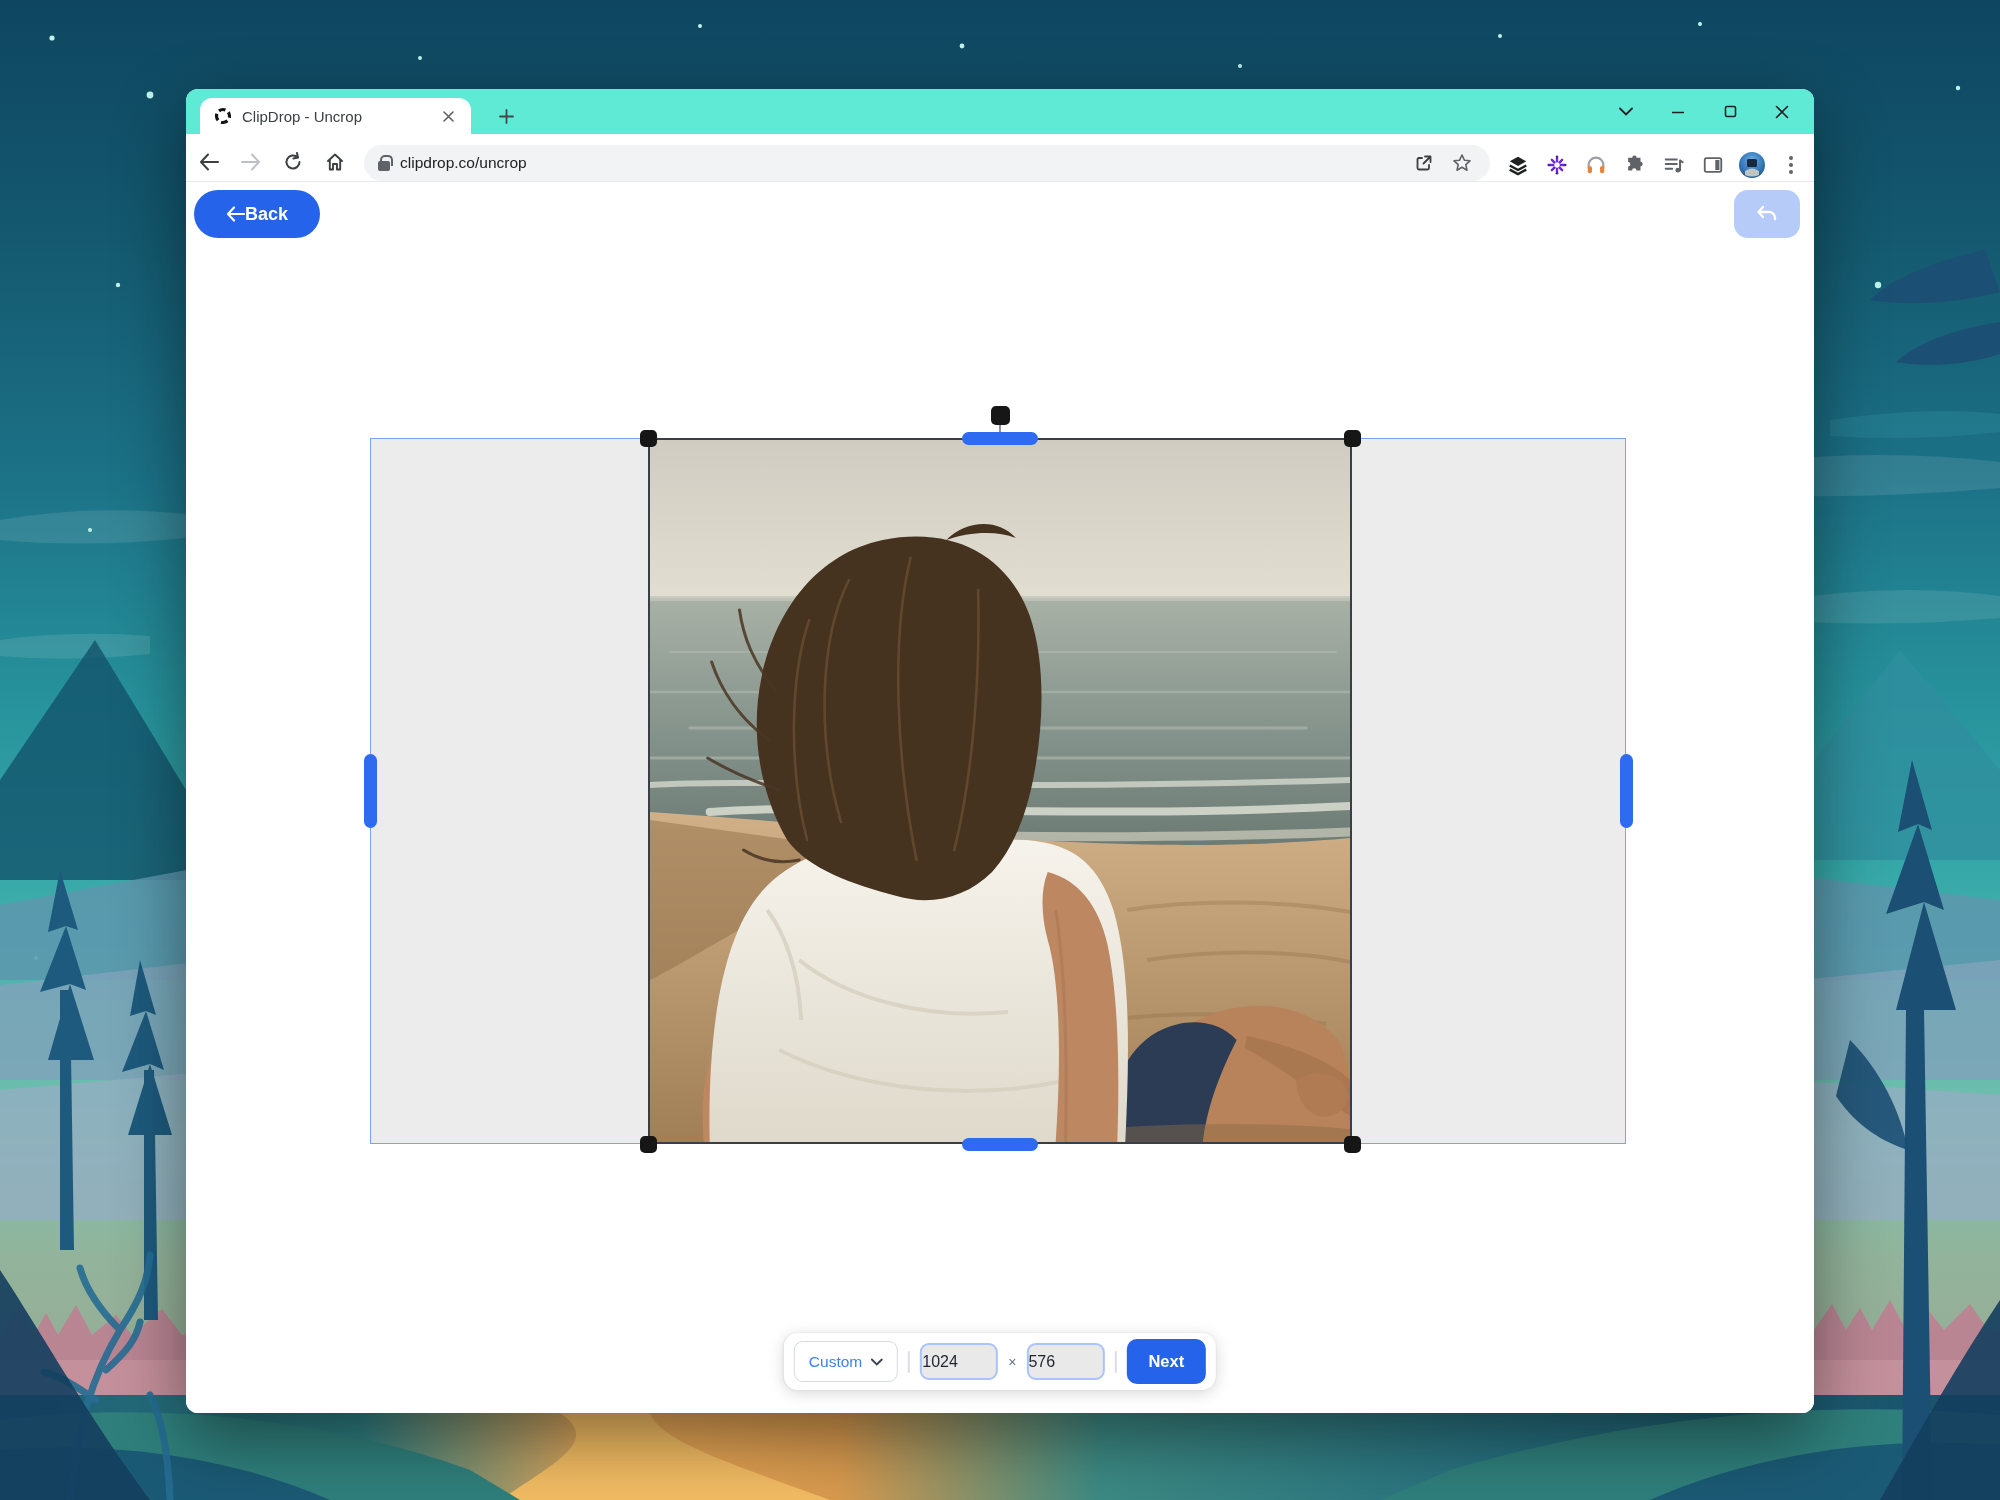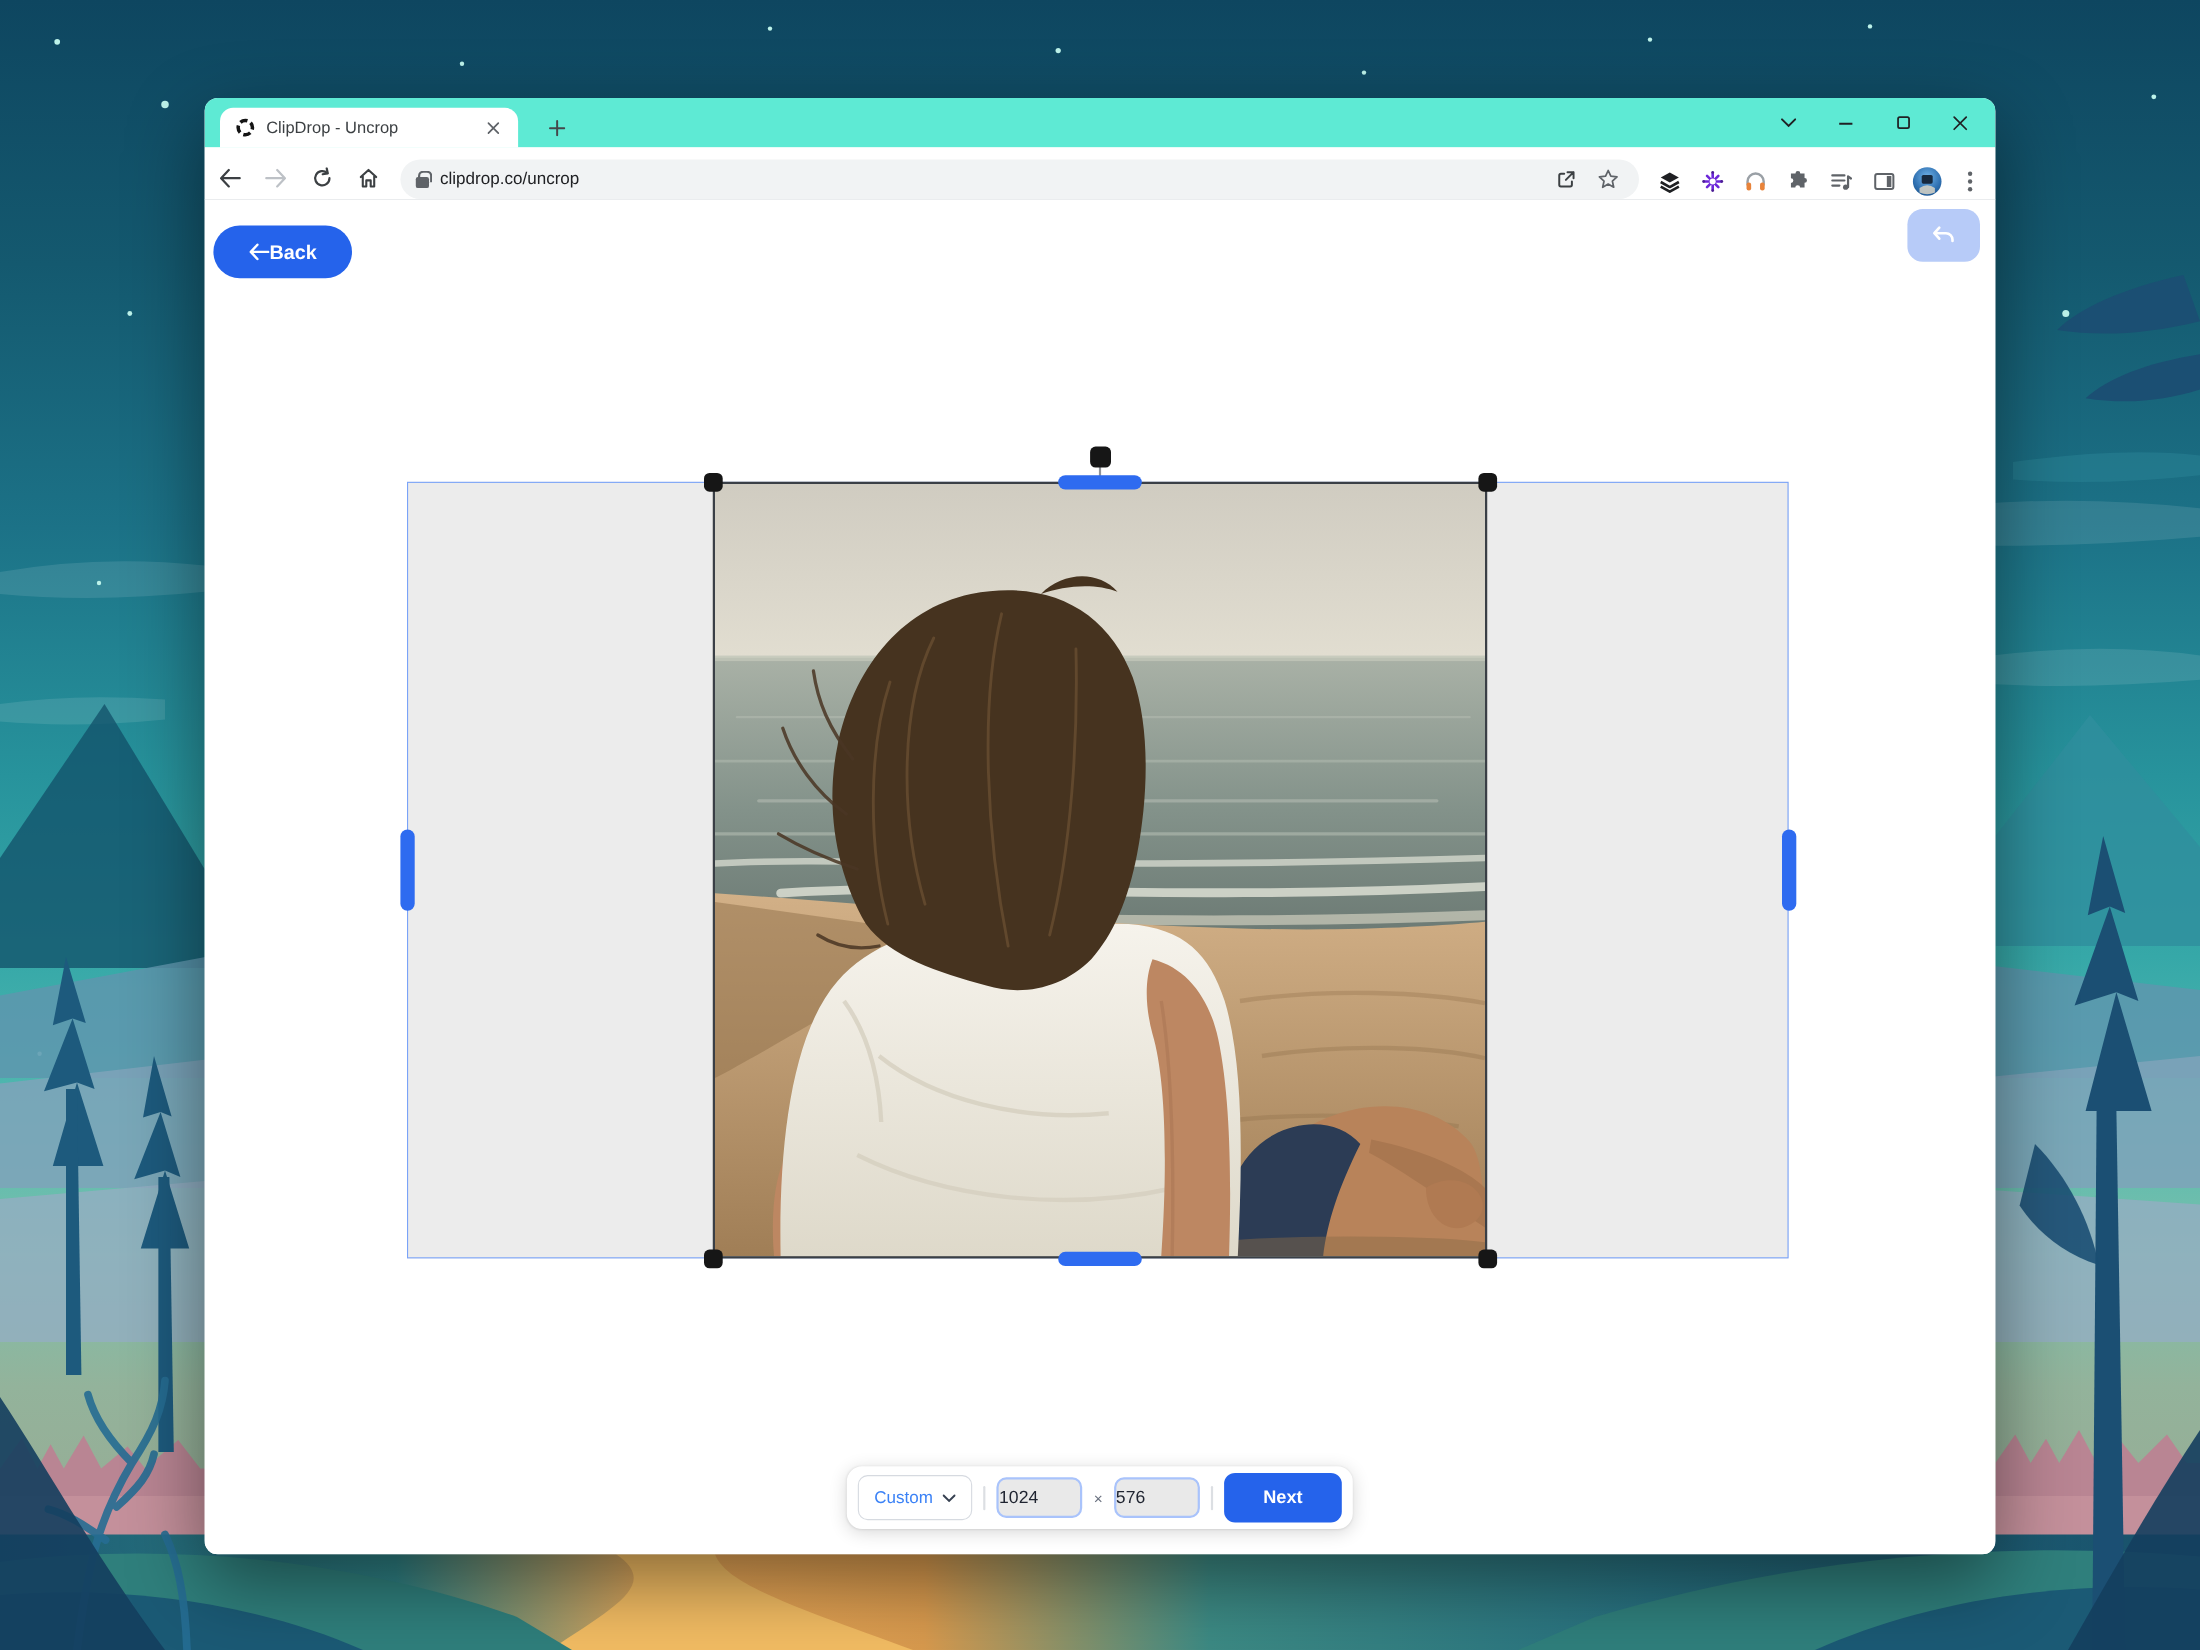--- a/index.html
+++ b/index.html
@@ -37,21 +37,21 @@
   .ext-area { display:flex; align-items:center; gap:7px; margin-left:12px; }
   .ext-icon { width:32px; height:32px; display:flex; align-items:center; justify-content:center; }
 
   .lock { width:12px; height:10px; background:#5f6368; border-radius:2px; position:relative; margin-top:5px; }
   .lock:before { content:""; position:absolute; left:1.5px; top:-6px; width:9px; height:9px;
                  border:2px solid #5f6368; border-bottom:none; border-radius:5px 5px 0 0; }
 
   
   .page { position:absolute; left:0; top:93px; width:100%; height:1231px; background:#fff; }
 
-  .back-btn { position:absolute; left:8px; top:23px; width:126px; height:48px; border-radius:24px;
+  .back-btn { position:absolute; left:8px; top:8px; width:126px; height:48px; border-radius:24px;
               display:flex; align-items:center; justify-content:center; 
               color:#fff; font-size:18px; font-weight:bold; border:none; cursor:pointer; }
   .undo-btn { position:absolute; right:14px; top:8px; width:66px; height:48px; border-radius:14px;
               display:flex; align-items:center; justify-content:center; border:none; }
 
   
   .selection { position:absolute; left:184px; top:256px; width:1256px; height:706px;
                background:#ececec; border:1.5px solid #7aa3f8; }
   .photo { position:absolute; left:462px; top:256px; width:704px; height:706px;
            border:2px solid #3a3f46; overflow:hidden; background:#cfcabf; }
@@ -66,21 +66,21 @@
   
   .size-bar { position:absolute; left:50%; transform:translateX(-50%); bottom:23px; height:57px;
               background:#fff; border-radius:14px; box-shadow:0 3px 16px rgba(0,0,0,.16), 0 0 2px rgba(0,0,0,.08);
               display:flex; align-items:center; padding:0 10px; gap:10px; }
   .preset-btn { height:41px; padding:0 14px; background:#fff; border:1px solid #d6dae0; border-radius:9px;
                 display:flex; align-items:center; gap:9px; font-size:15.5px; color:#3b82f6; cursor:pointer; }
   .bar-sep { width:2px; height:22px; background:#dcdfe3; border-radius:1px; }
   .dim-input { width:78px; height:37px; border:2px solid #a9c3fb; border-radius:9px; background:#e9e9e9;
                text-align:left; font-size:16px; color:#1f2430; font-family:"Liberation Sans",sans-serif; }
   .times { font-size:14px; color:#6b7280; }
-  .next-btn { height:45px; padding:0 36px; border:none; border-radius:10px; color:#fff;
+  .next-btn { height:45px; padding:0 22px; border:none; border-radius:10px; color:#fff;
               font-size:16.5px; font-weight:bold; cursor:pointer; }
 </style>
 </head>
 <body>
 
 <div class="wallpaper">
   <svg width="2000" height="1500" viewBox="0 0 2000 1500">
     <defs>
       <linearGradient id="sky" x1="0" y1="0" x2="0" y2="1">
         <stop offset="0" stop-color="#0e4660"></stop>

